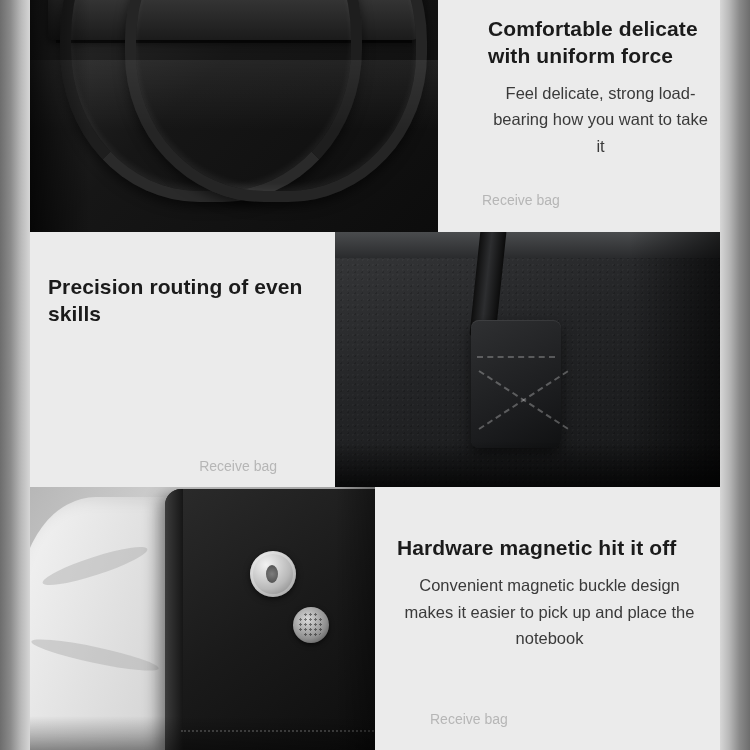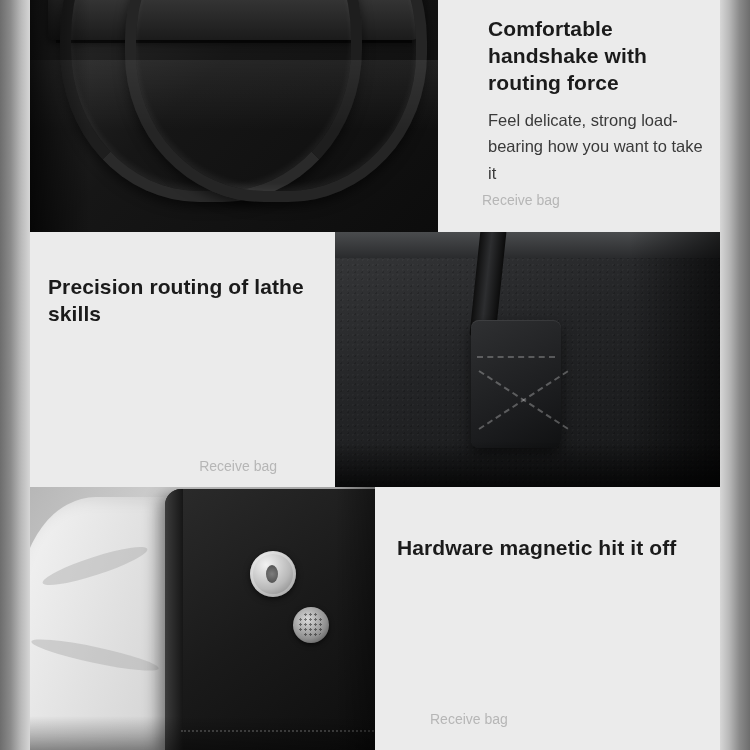--- a/index.html
+++ b/index.html
@@ -127,20 +127,21 @@
     color: #1b1b1b;
     line-height: 1.28;
     margin: 0 0 10px 0;
     letter-spacing: 0.1px;
   }
   .body-text {
     font-size: 16.5px;
     color: #3a3a3a;
     line-height: 1.62;
     margin: 0;
+    text-align: center;
   }
   .r1-heading { margin-left: 36px; margin-top: 6px; width: 210px; }
   .r1-body { margin-left: 36px; width: 225px; }
   .caption {
     position: absolute;
     font-size: 14px;
     color: #b6b6b6;
   }
   .r1-caption { left: 44px; top: 192px; }
   .r2-caption { right: 58px; bottom: 13px; }
@@ -382,31 +383,31 @@
       <div class="bag1-body"></div>
       <div class="bag1-topedge"></div>
       <div class="bag1-seam"></div>
       <div class="handle handle-a"></div>
       <div class="handle handle-b"></div>
       <div class="bag1-gloss"></div>
       <div class="bag1-shadow-left"></div>
     </div>
 
     <div class="r1-text">
-      <h2 class="heading r1-heading">Comfortable handshake with routing force</h2>
+      <h2 class="heading r1-heading">Comfortable delicate with uniform force</h2>
       <p class="body-text r1-body">Feel delicate, strong load-bearing how you want to take it</p>
       <span class="caption r1-caption">Receive bag</span>
     </div>
 
   </div>
 
   <div class="row2">
 
     <div class="r2-text">
-      <h2 class="heading">Precision routing of lathe skills</h2>
+      <h2 class="heading">Precision routing of even skills</h2>
       <span class="caption r2-caption">Receive bag</span>
     </div>
 
     <div class="r2-photo">
       <div class="bag2-body"></div>
       <div class="bag2-grain"></div>
       <div class="bag2-topband"></div>
       <div class="bag2-strap"></div>
       <div class="bag2-tag">
         <div class="bag2-tag-topline"></div>
@@ -432,18 +433,19 @@
         <div class="p3-flap-bottom"></div>
         <div class="p3-stud-big"></div>
         <div class="p3-stud-small"></div>
       </div>
       <div class="p3-darkright"></div>
       <div class="p3-darkbottom"></div>
     </div>
 
     <div class="r3-text">
       <h2 class="heading">Hardware magnetic hit it off</h2>
+      <p class="body-text">Convenient magnetic buckle design makes it easier to pick up and place the notebook</p>
       <span class="caption r3-caption">Receive bag</span>
     </div>
 
   </div>
 
 </div>
 
 </body></html>

